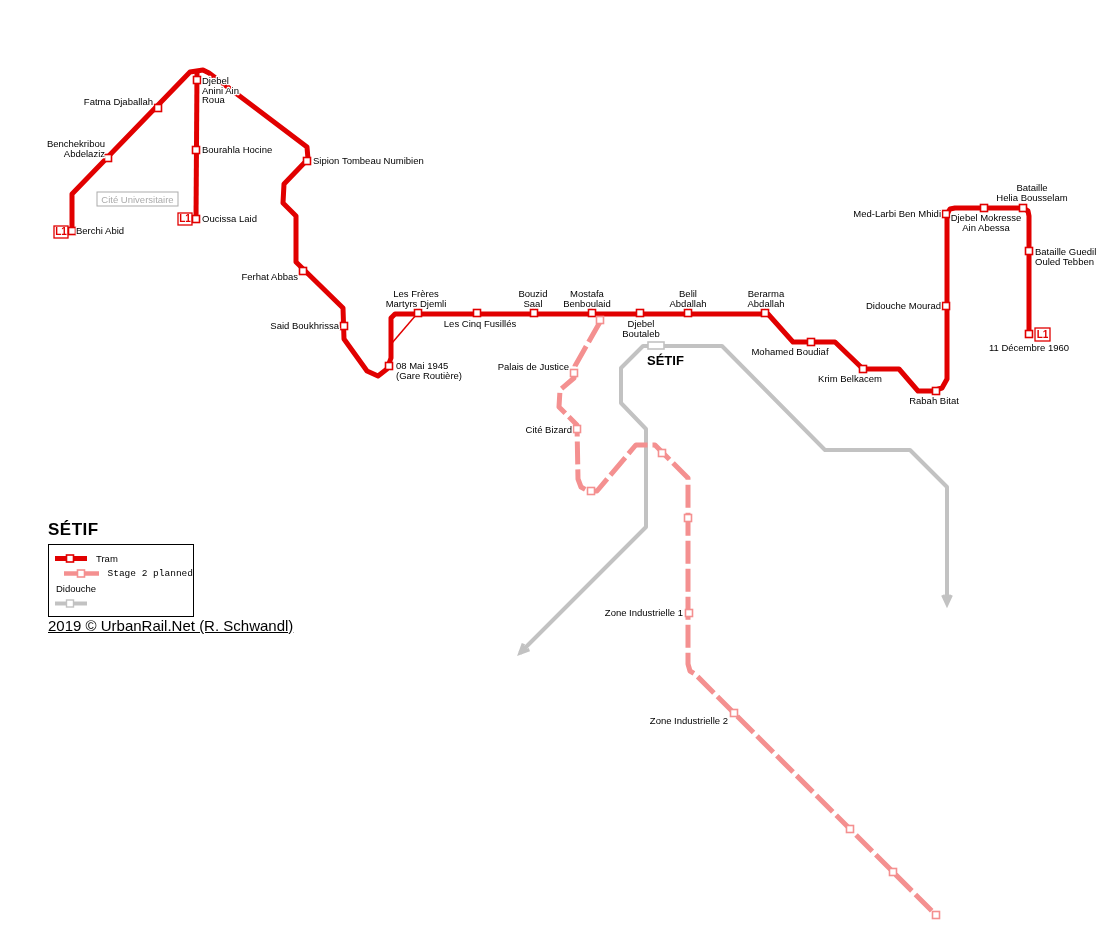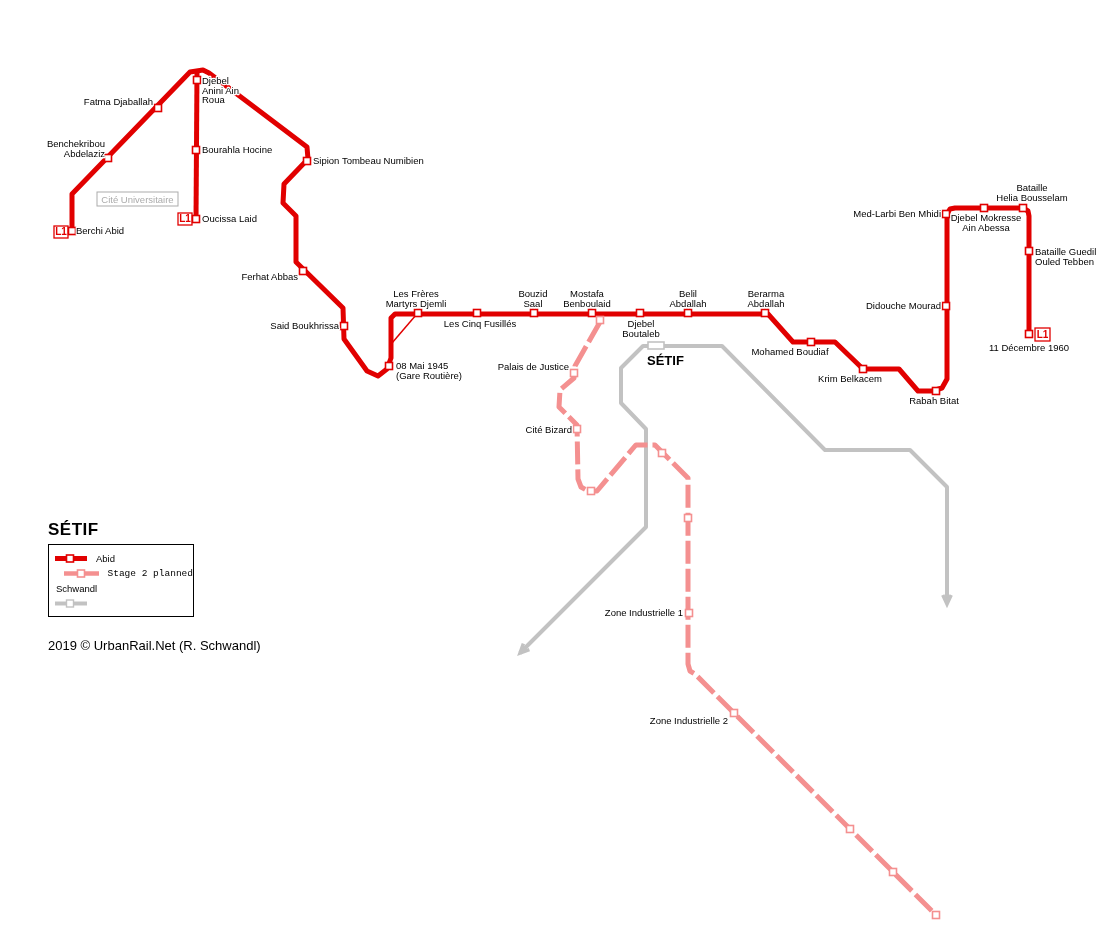--- a/index.html
+++ b/index.html
@@ -12,21 +12,21 @@
   .rail-title{font:bold 13px "Liberation Sans",sans-serif;fill:#000;
               paint-order:stroke;stroke:#fff;stroke-width:2.4px;}
   .badge-text{font:bold 10px "Liberation Sans",sans-serif;}
   .title-block{position:absolute;left:48px;top:520px;width:260px;}
   .map-title{font-weight:bold;font-size:17px;letter-spacing:.5px;color:#000;margin-bottom:4px;}
   .legend-box{width:144px;border:1px solid #000;background:#fff;padding:6px 0 5px 0;}
   .legend-row{display:flex;align-items:center;height:15px;padding-left:5px;}
   .legend-row.indent{padding-left:14px;font-family:Liberation Mono, monospace;}
   .legend-label{font-size:9.5px;color:#000;margin-left:8px;white-space:nowrap;}
   .legend-label.no-sample{margin-left:2px;}
-  .copyright{font-size:13px;color:#000;margin-top:21px;white-space:nowrap;}
+  .copyright{font-size:15px;color:#000;margin-top:0;white-space:nowrap;text-decoration:underline;}
 </style>
 </head>
 <body>
 
 <div class="canvas">
 
   <svg id="map-svg" width="1100" height="940" viewBox="0 0 1100 940" xmlns="http://www.w3.org/2000/svg">
       <g>
         <polyline points="520,653 646,527 646,429 621,403 621,368 643,346 722,346 825,450 910,450 947,487 947,604" fill="none" stroke="#c2c2c2" stroke-width="4" stroke-linejoin="round" stroke-linecap="butt"></polyline>
         <polyline points="529.4,649.6 520,653 523.4,643.6" fill="none" stroke="#c2c2c2" stroke-width="3.5"></polyline>
@@ -126,31 +126,31 @@
     </svg>
 
   <div class="title-block">
     <div class="map-title">SÉTIF</div>
     <div class="legend-box">
       <div class="legend-row">
         <svg width="34" height="11">
           <line x1="1" y1="5.5" x2="33" y2="5.5" stroke-width="5" stroke="#e10000"></line>
           <rect x="12.5" y="2" width="7" height="7" fill="#fff" stroke-width="1.6" stroke="#e10000"></rect>
         </svg>
-        <span class="legend-label">Abid</span>
+        <span class="legend-label">Tram</span>
       </div>
       <div class="legend-row indent">
         <svg width="38" height="11">
           <line x1="1" y1="5.5" x2="37" y2="5.5" stroke-width="4.5" stroke="#f49090"></line>
           <rect x="14.5" y="2" width="7" height="7" fill="#fff" stroke-width="1.6" stroke="#f49090"></rect>
         </svg>
         <span class="legend-label">Stage 2 planned</span>
       </div>
       <div class="legend-row">
-        <span class="legend-label no-sample">Schwandl</span>
+        <span class="legend-label no-sample">Didouche</span>
       </div>
       <div class="legend-row">
         <svg width="34" height="11">
           <line x1="1" y1="5.5" x2="33" y2="5.5" stroke-width="4" stroke="#c2c2c2"></line>
           <rect x="12.5" y="2" width="7" height="7" fill="#fff" stroke-width="1.4" stroke="#c2c2c2"></rect>
         </svg>
       </div>
     </div>
     <div class="copyright">2019 © UrbanRail.Net (R. Schwandl)</div>
   </div>

